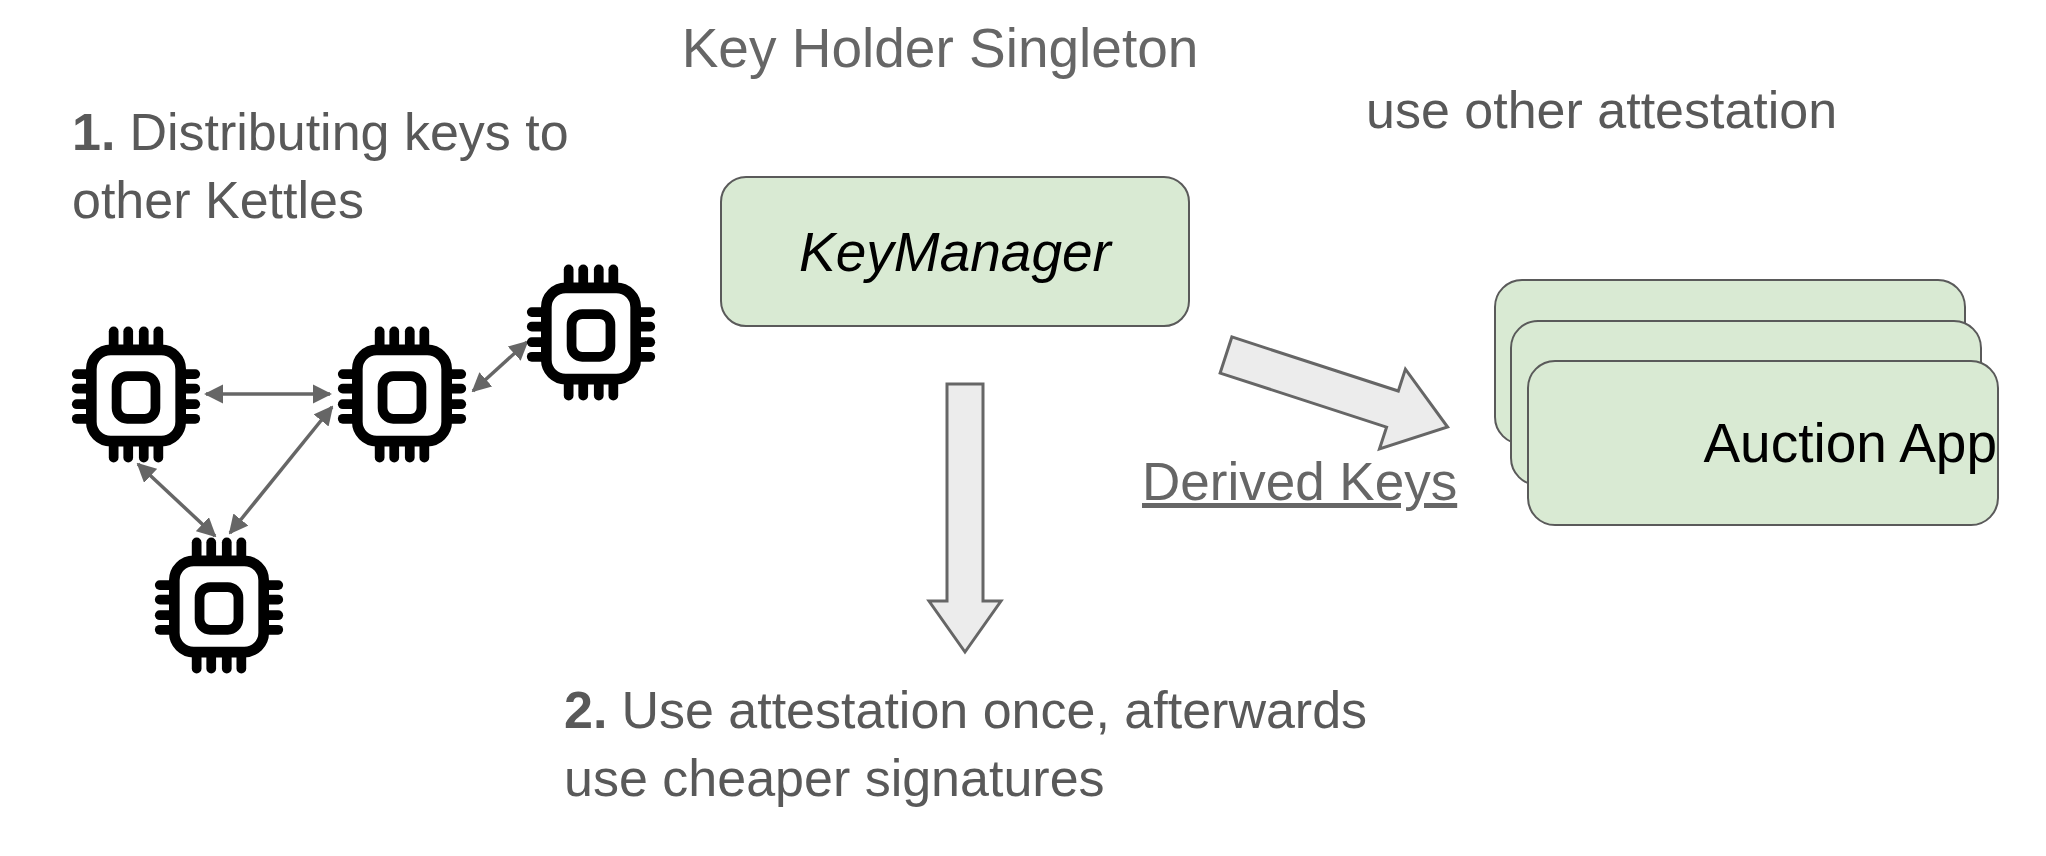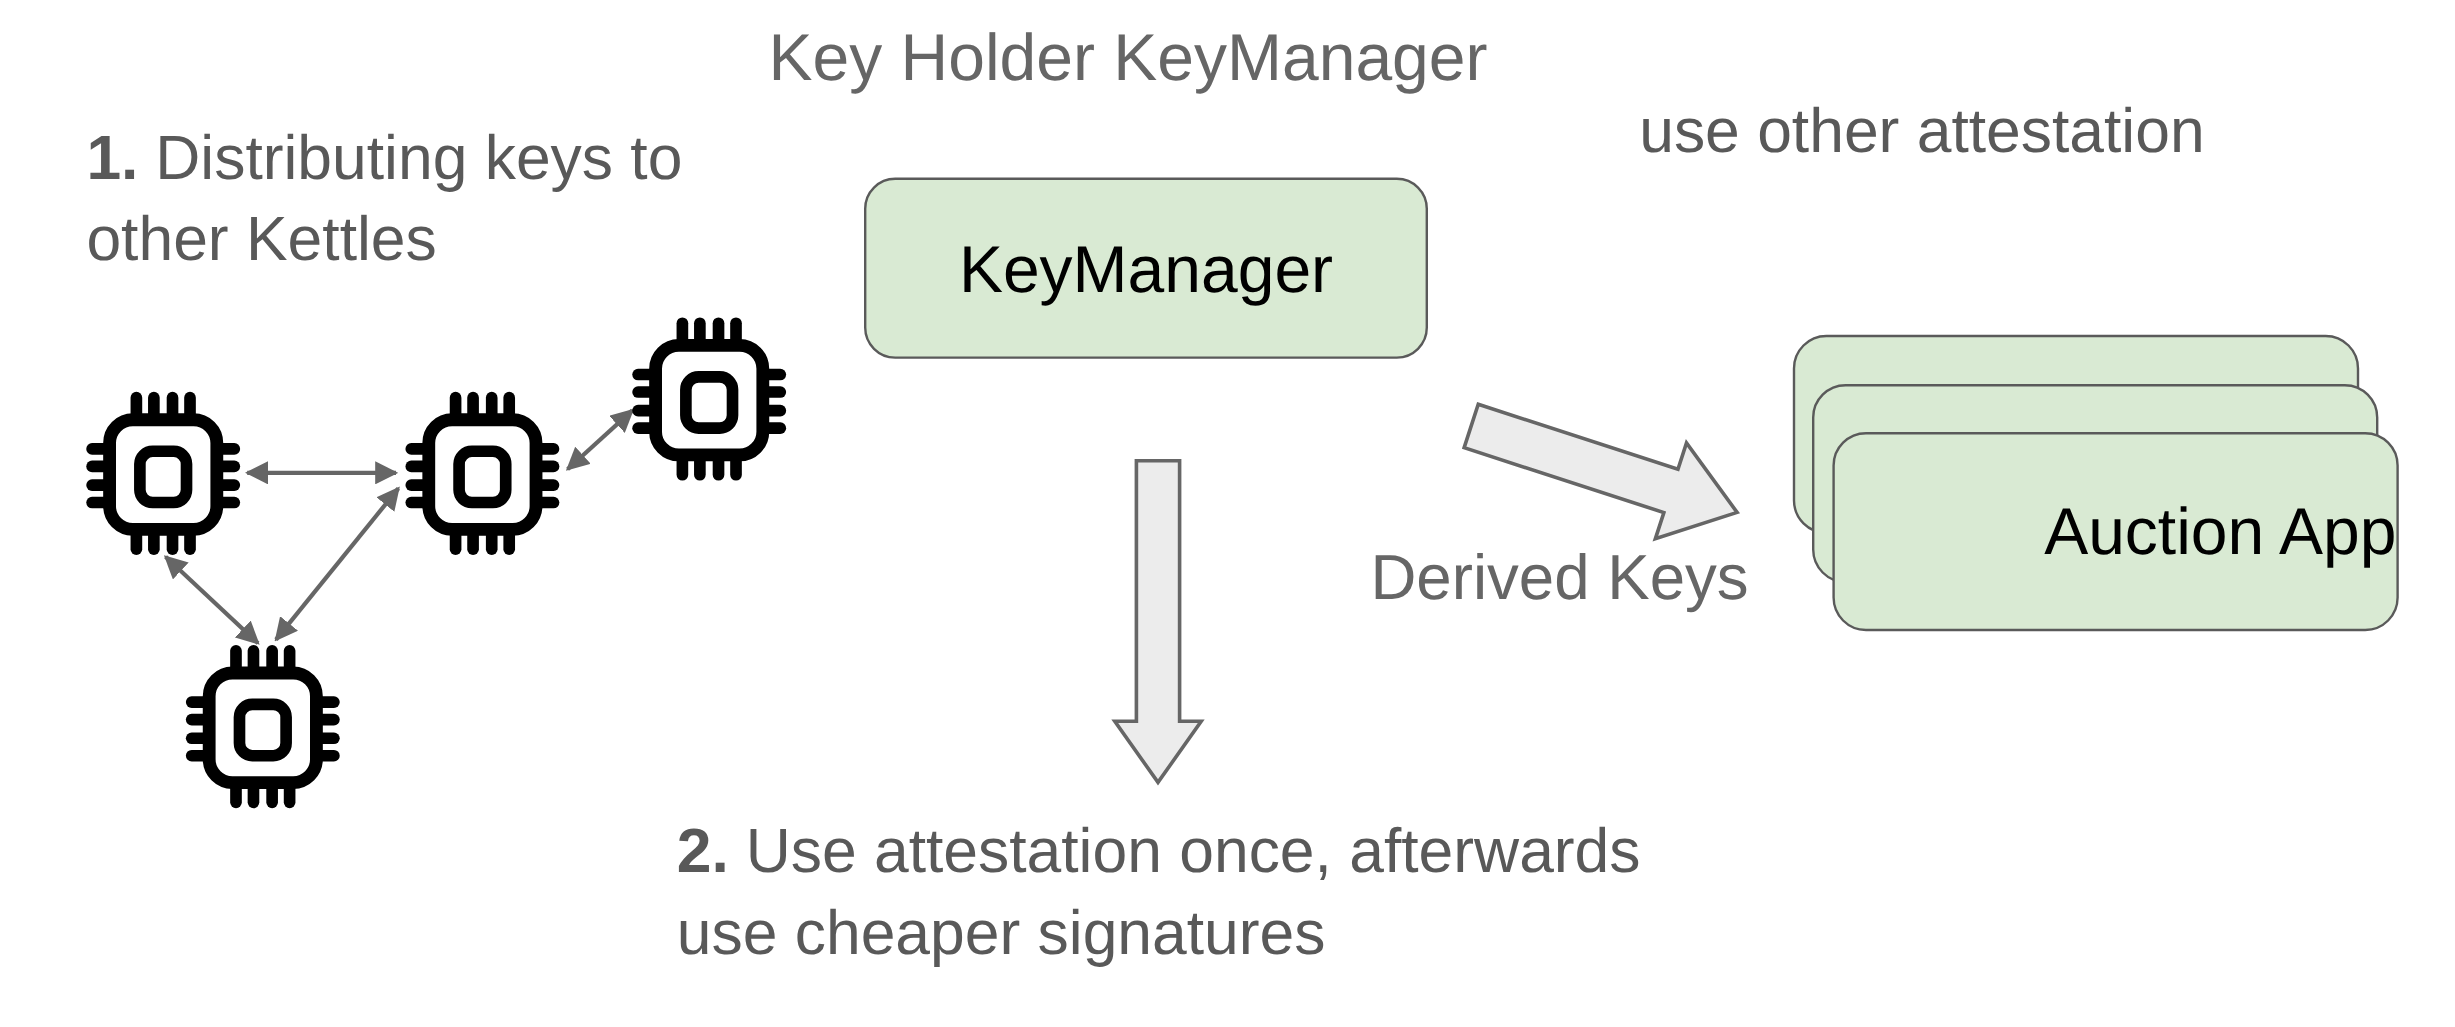--- a/index.html
+++ b/index.html
@@ -24,28 +24,28 @@
     font-size:55px;line-height:60px;color:var(--label-gray);
   }
   .note{
     color:var(--text-gray);font-size:52px;line-height:68px;white-space:nowrap;
   }
   .note .num{font-weight:bold;margin-right:14px;}
   .note-step1{left:72px;top:98px;}
   .note-step3{left:1366px;top:76px;}
   .note-step2{left:564px;top:676px;}
   .derived-keys{
-    left:1142px;top:452px;font-size:53px;line-height:60px;color:var(--label-gray);white-space:nowrap;
+    left:1142px;top:452px;font-size:53px;line-height:60px;color:var(--label-gray);white-space:nowrap;text-decoration:underline;
   }
   .node-box{
     box-sizing:border-box;background:var(--node-fill);
     border:2.5px solid var(--node-border);border-radius:26px;
   }
-  .keymanager{left:720px;top:148px;width:470px;height:151px;
-    display:flex;align-items:center;justify-content:center;}
+  .keymanager{left:720px;top:176px;width:470px;height:151px;
+    display:flex;align-items:center;justify-content:center;font-style:italic;}
   .node-label{font-size:55px;color:var(--text-dark);}
   .stack-card{border-radius:28px;}
   .card-back{left:1494px;top:279px;width:472px;height:166px;}
   .card-mid{left:1510px;top:320px;width:472px;height:166px;}
   .card-front{left:1527px;top:360px;width:472px;height:166px;
     display:flex;align-items:center;justify-content:flex-end;}
   .layer{left:0;top:0;width:2046px;height:856px;pointer-events:none;}
   .chip{position:absolute;width:136px;height:145px;}
   .chip-a{left:68px;top:322px;}
   .chip-b{left:334px;top:322px;}
@@ -106,21 +106,21 @@
   <svg class="chip chip-b" viewBox="0 0 140 148">
       <use href="#chip-symbol"></use>
     </svg>
   <svg class="chip chip-c" viewBox="0 0 140 148">
       <use href="#chip-symbol"></use>
     </svg>
   <svg class="chip chip-d" viewBox="0 0 140 148">
       <use href="#chip-symbol"></use>
     </svg>
 
-  <div class="abs title">Key Holder KeyManager</div>
+  <div class="abs title">Key Holder Singleton</div>
 
   <div class="abs note note-step1">
     <div><span class="num">1.</span><span>Distributing keys to</span></div>
     <div>other Kettles</div>
   </div>
 
   <div class="abs note note-step3">
     <div>use other attestation</div>
   </div>
 

